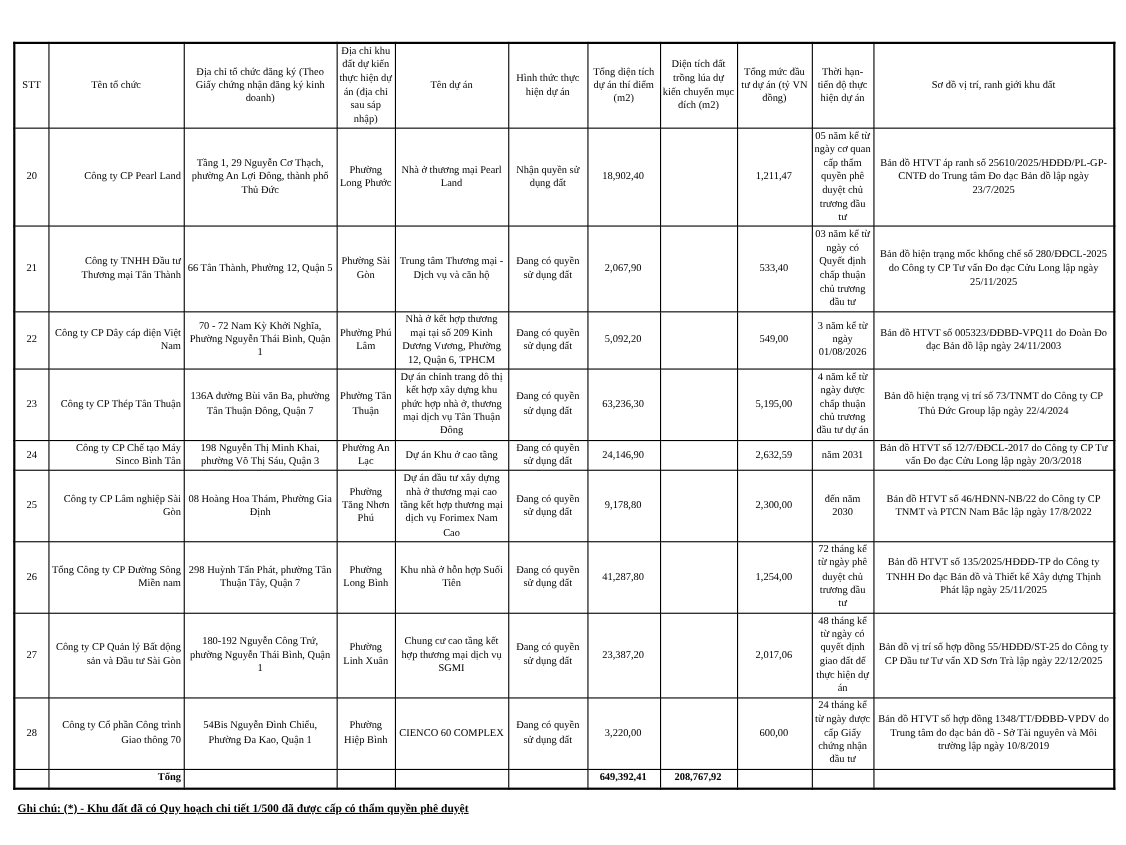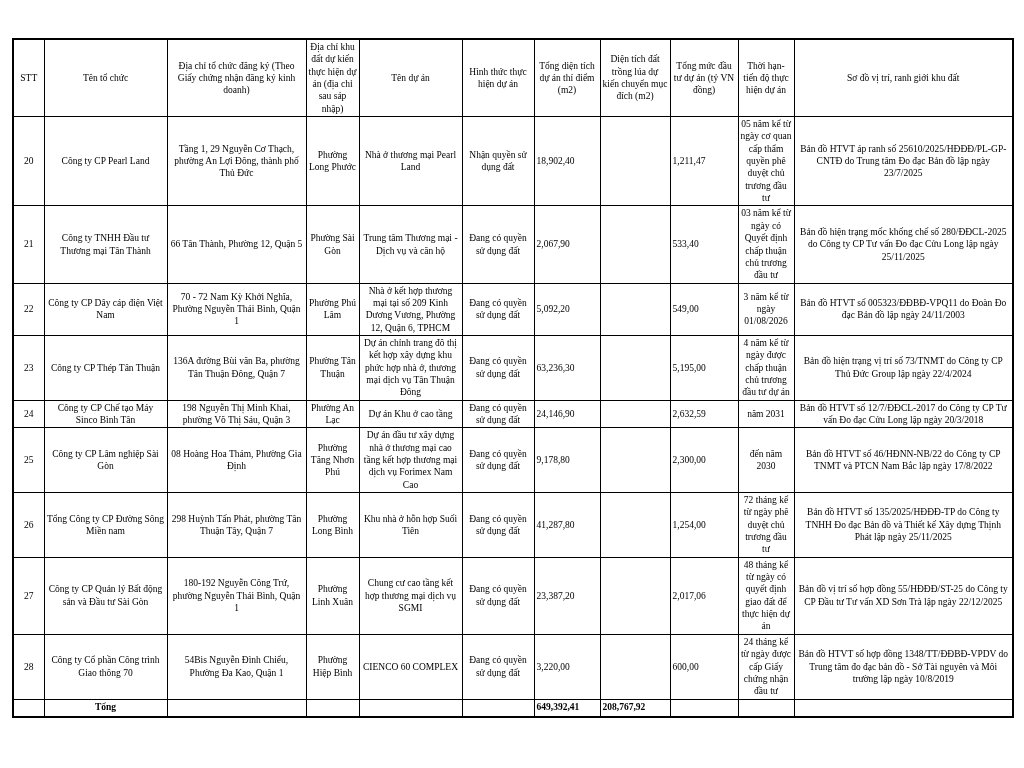--- a/index.html
+++ b/index.html
@@ -30,27 +30,27 @@
     font-size: 9.5px;
     line-height: 1.3;
     vertical-align: middle;
     text-align: center;
     word-wrap: break-word;
   }
   .main-table thead th {
     font-weight: normal;
     height: 55px;
   }
-  td.c-org { text-align: center; }
-  td.c-num { text-align: left; padding-right: 3px; }
+  td.c-org { text-align: right; }
+  td.c-num { text-align: center; padding-right: 3px; }
   tbody.total-body td {
     font-weight: bold;
     height: 14px;
   }
-  tbody.total-body td.c-org { text-align: center; }
+  tbody.total-body td.c-org { text-align: right; }
   .note {
     margin-top: 12px;
     margin-left: 4px;
     font-size: 10.5px;
     font-weight: bold;
     text-decoration: underline;
   }
 </style>
 </head>
 <body>
@@ -223,14 +223,15 @@
         <td></td>
         <td class="c-num">649,392,41</td>
         <td class="c-num">208,767,92</td>
         <td></td>
         <td></td>
         <td></td>
       </tr>
     </tbody>
   </table>
 
+  <div class="note">Ghi chú: (*) - Khu đất đã có Quy hoạch chi tiết 1/500 đã được cấp có thẩm quyền phê duyệt</div>
 
 </div>
 
 </body></html>

